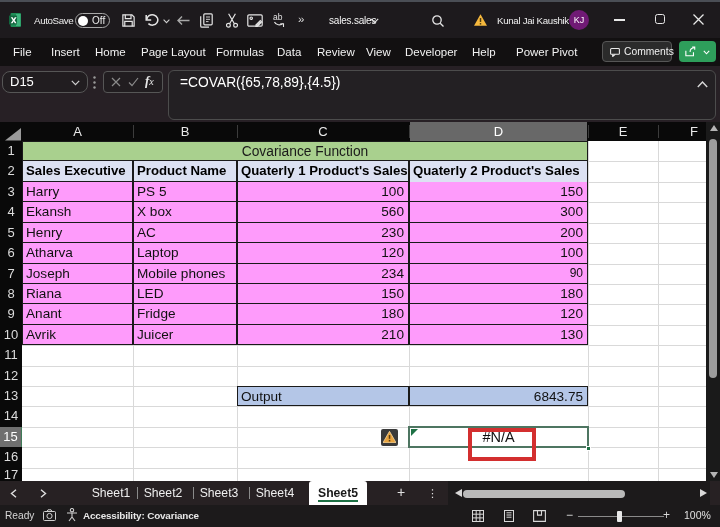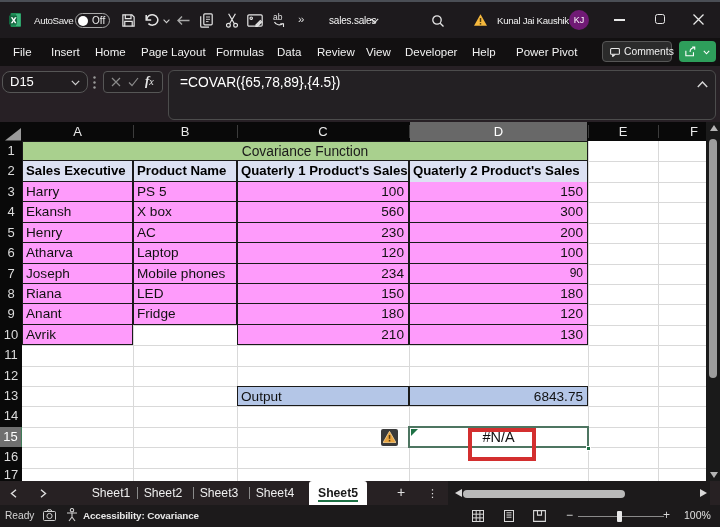--- a/index.html
+++ b/index.html
@@ -290,20 +290,21 @@
     <div class="abs" style="left:387px;top:122.52px;width:179px;height:20.42px;background:#fe9bfb;border:1px solid #1a1a1a;border-top:none;color:#111;font-size:12px;line-height:19.5px;padding-right:4px;text-align:right">90</div>
     <div class="abs" style="left:0px;top:142.94px;width:111px;height:20.42px;background:#fe9bfb;border:1px solid #1a1a1a;border-top:none;color:#111;font-size:13.6px;line-height:19.5px;padding-left:3px">Riana</div>
     <div class="abs" style="left:111px;top:142.94px;width:104px;height:20.42px;background:#fe9bfb;border:1px solid #1a1a1a;border-top:none;color:#111;font-size:13.6px;line-height:19.5px;padding-left:3px">LED</div>
     <div class="abs" style="left:215px;top:142.94px;width:172px;height:20.42px;background:#fe9bfb;border:1px solid #1a1a1a;border-top:none;color:#111;font-size:13.6px;line-height:19.5px;padding-right:4px;text-align:right">150</div>
     <div class="abs" style="left:387px;top:142.94px;width:179px;height:20.42px;background:#fe9bfb;border:1px solid #1a1a1a;border-top:none;color:#111;font-size:13.6px;line-height:19.5px;padding-right:4px;text-align:right">180</div>
     <div class="abs" style="left:0px;top:163.36px;width:111px;height:20.42px;background:#fe9bfb;border:1px solid #1a1a1a;border-top:none;color:#111;font-size:13.6px;line-height:19.5px;padding-left:3px">Anant</div>
     <div class="abs" style="left:111px;top:163.36px;width:104px;height:20.42px;background:#fe9bfb;border:1px solid #1a1a1a;border-top:none;color:#111;font-size:13.6px;line-height:19.5px;padding-left:3px">Fridge</div>
     <div class="abs" style="left:215px;top:163.36px;width:172px;height:20.42px;background:#fe9bfb;border:1px solid #1a1a1a;border-top:none;color:#111;font-size:13.6px;line-height:19.5px;padding-right:4px;text-align:right">180</div>
     <div class="abs" style="left:387px;top:163.36px;width:179px;height:20.42px;background:#fe9bfb;border:1px solid #1a1a1a;border-top:none;color:#111;font-size:13.6px;line-height:19.5px;padding-right:4px;text-align:right">120</div>
     <div class="abs" style="left:0px;top:183.78px;width:111px;height:20.42px;background:#fe9bfb;border:1px solid #1a1a1a;border-top:none;color:#111;font-size:13.6px;line-height:19.5px;padding-left:3px">Avrik</div>
+    <div class="abs" style="left:111px;top:183.78px;width:104px;height:20.42px;background:#fe9bfb;border:1px solid #1a1a1a;border-top:none;color:#111;font-size:13.6px;line-height:19.5px;padding-left:3px">Juicer</div>
     <div class="abs" style="left:215px;top:183.78px;width:172px;height:20.42px;background:#fe9bfb;border:1px solid #1a1a1a;border-top:none;color:#111;font-size:13.6px;line-height:19.5px;padding-right:4px;text-align:right">210</div>
     <div class="abs" style="left:387px;top:183.78px;width:179px;height:20.42px;background:#fe9bfb;border:1px solid #1a1a1a;border-top:none;color:#111;font-size:13.6px;line-height:19.5px;padding-right:4px;text-align:right">130</div>
     <div class="abs" style="left:215px;top:245.04px;width:172px;height:20.42px;background:#b4c6e7;border:1px solid #1a1a1a;color:#111;font-size:13.6px;line-height:19.5px;padding-left:3px">Output</div>
     <div class="abs" style="left:387px;top:245.04px;width:179px;height:20.42px;background:#b4c6e7;border:1px solid #1a1a1a;color:#111;font-size:13.6px;line-height:19.5px;padding-right:4px;text-align:right">6843.75</div>
     <div class="abs" style="left:359px;top:288.38px;width:17px;height:17px;background:#3a3a3a;border-radius:2px"></div>
     <svg class="abs" style="left:361px;top:290.38px" width="13" height="12" viewBox="0 0 16 14">
           <path d="M8 0 L16 14 H0 z" fill="#e8a33d" stroke="#f6d7a0" stroke-width="1"></path>
           <rect x="7.1" y="4.6" width="1.9" height="4.6" fill="#5a3a10"></rect>
           <rect x="7.1" y="10.6" width="1.9" height="1.9" fill="#5a3a10"></rect>
         </svg>

